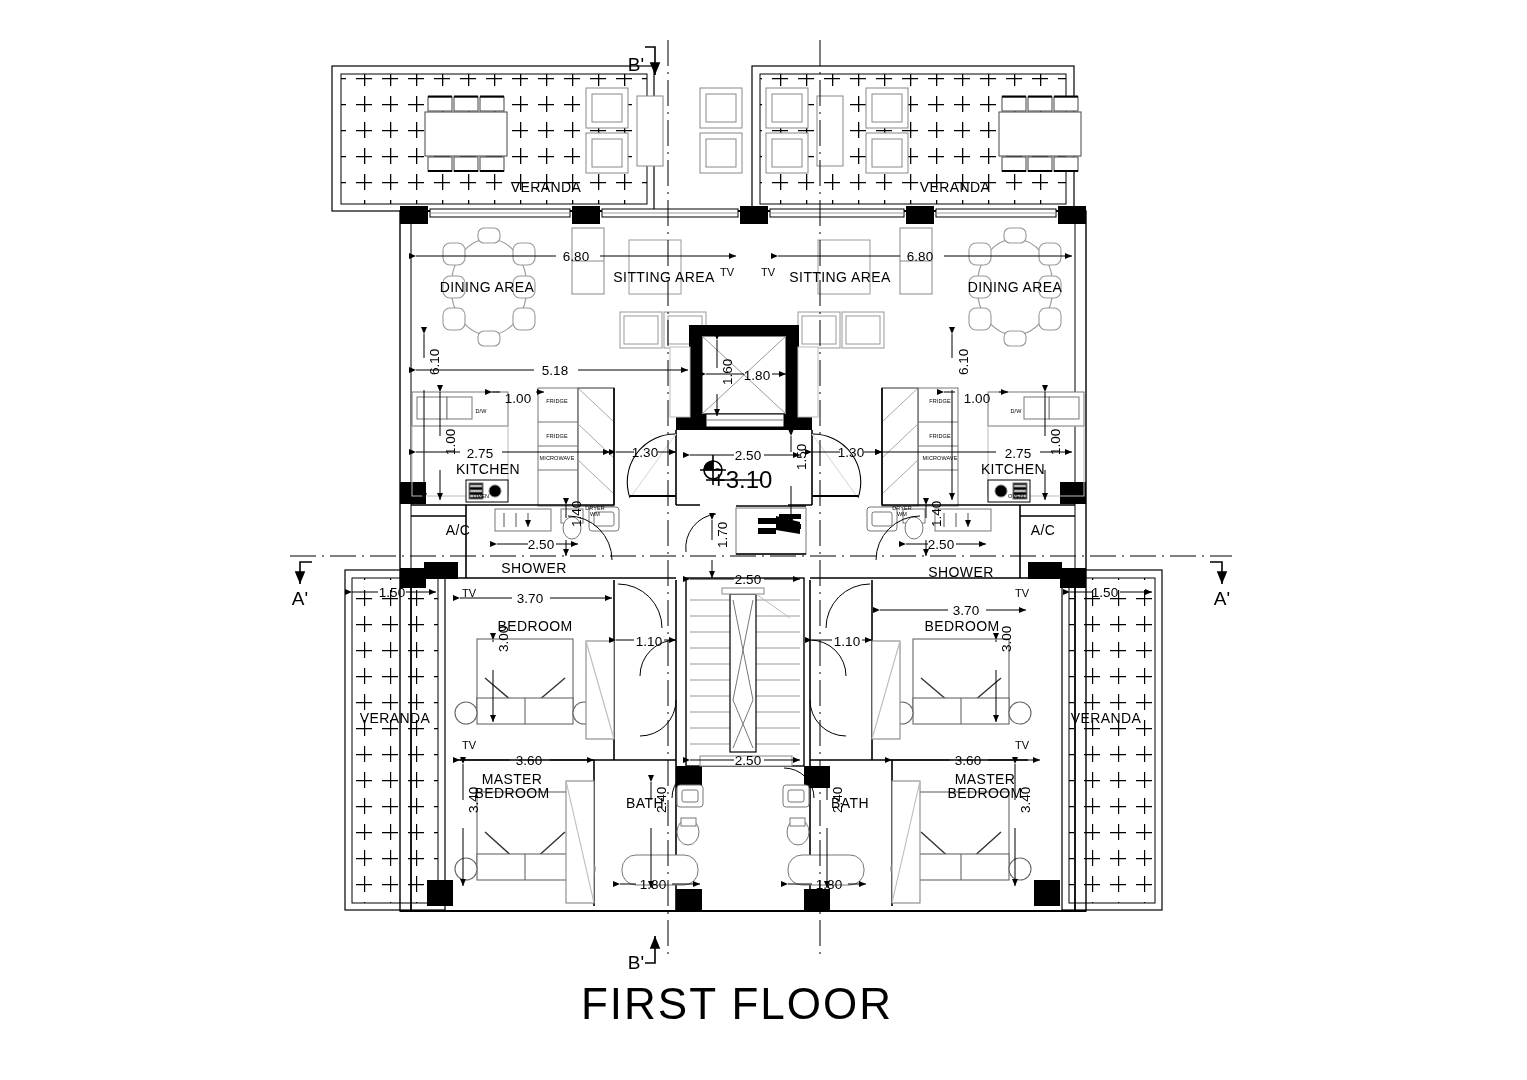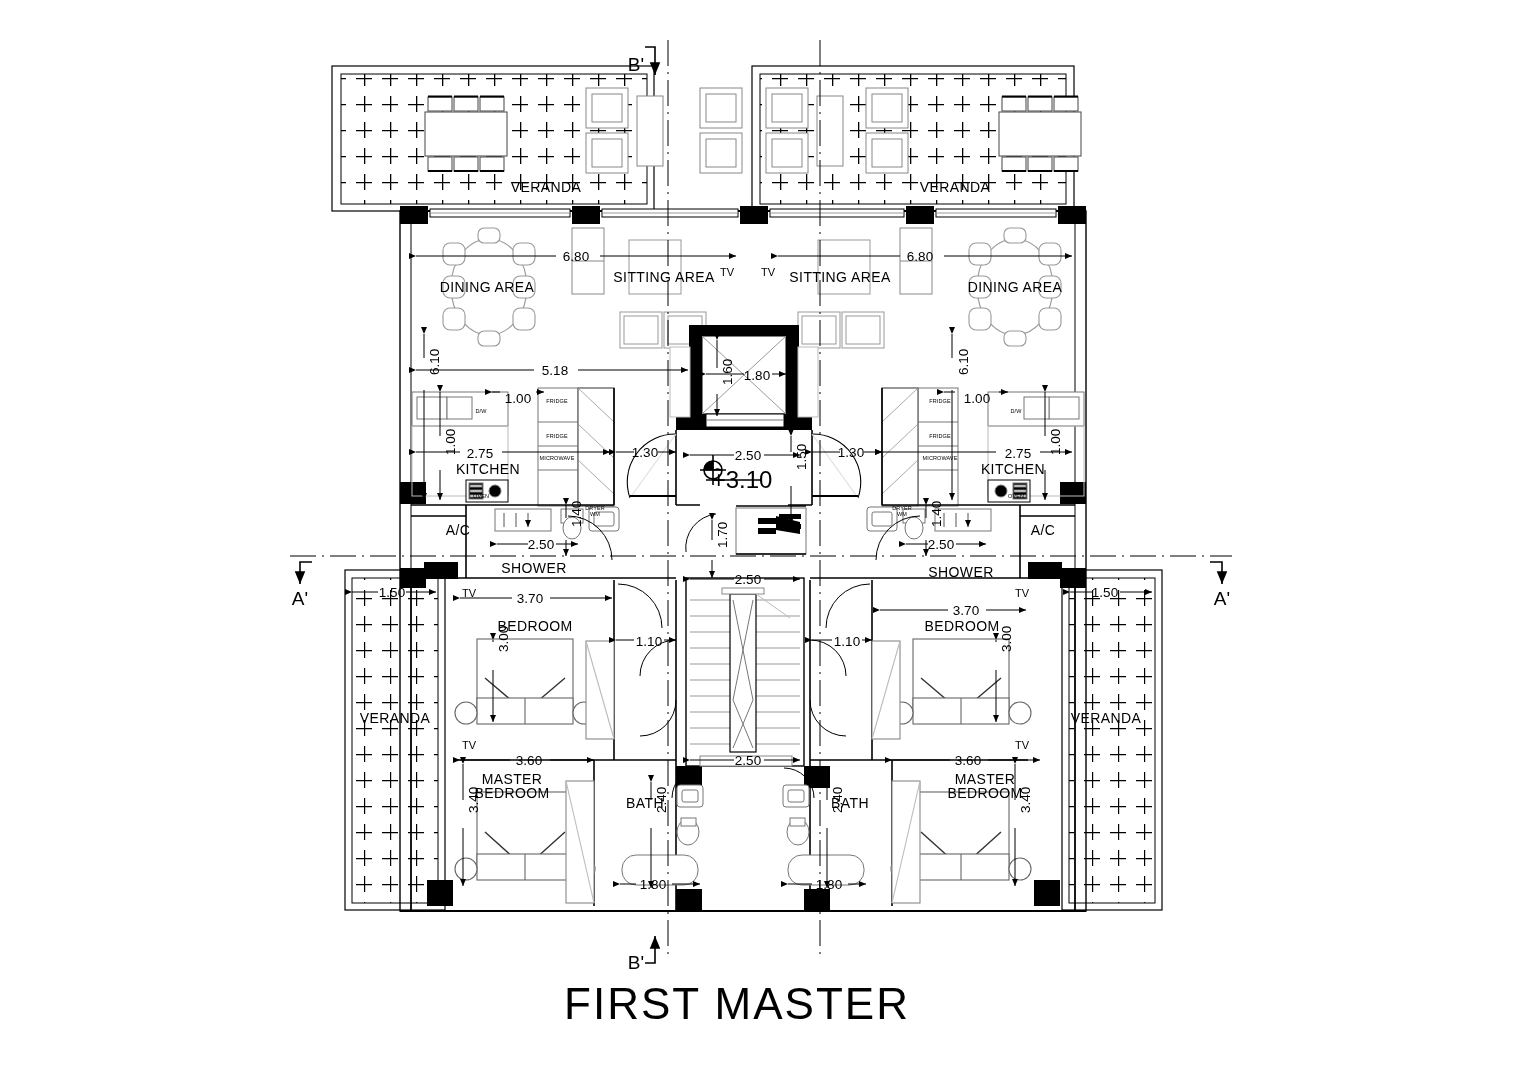--- a/index.html
+++ b/index.html
@@ -617,14 +617,14 @@
     <div class="lbl appl ctr" style="left: 940px; top: 434px;">FRIDGE</div>
     <div class="lbl appl ctr" style="left: 940px; top: 456px;">MICROWAVE</div>
     <div class="lbl appl ctr" style="left: 902px; top: 506px;">DRYER</div>
     <div class="lbl appl ctr" style="left: 902px; top: 512px;">WM</div>
     <div class="lbl appl ctr" style="left: 1016px; top: 494px;">OVEN</div>
     <div class="lbl sec ctr" style="left: 636px; top: 55px;">B'</div>
     <div class="lbl sec ctr" style="left: 636px; top: 953px;">B'</div>
     <div class="lbl sec ctr" style="left: 300px; top: 589px;">A'</div>
     <div class="lbl sec ctr" style="left: 1222px; top: 589px;">A'</div>
     <div class="lbl lvl ctr" style="left: 742px; top: 468px;">+3.10</div>
-    <div class="lbl title ctr" style="left: 737px; top: 982px;">FIRST   MASTER</div>
+    <div class="lbl title ctr" style="left: 737px; top: 982px;">FIRST   FLOOR</div>
   </div>
 
 </body></html>

